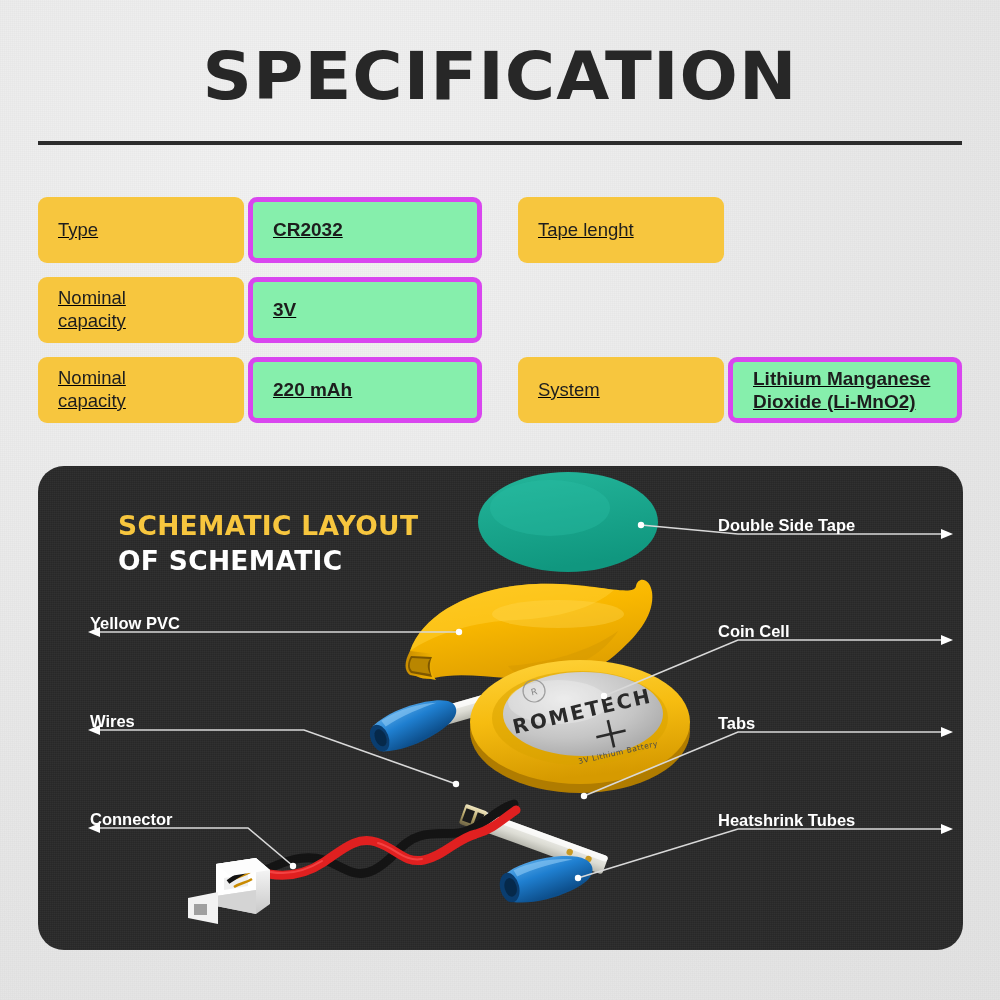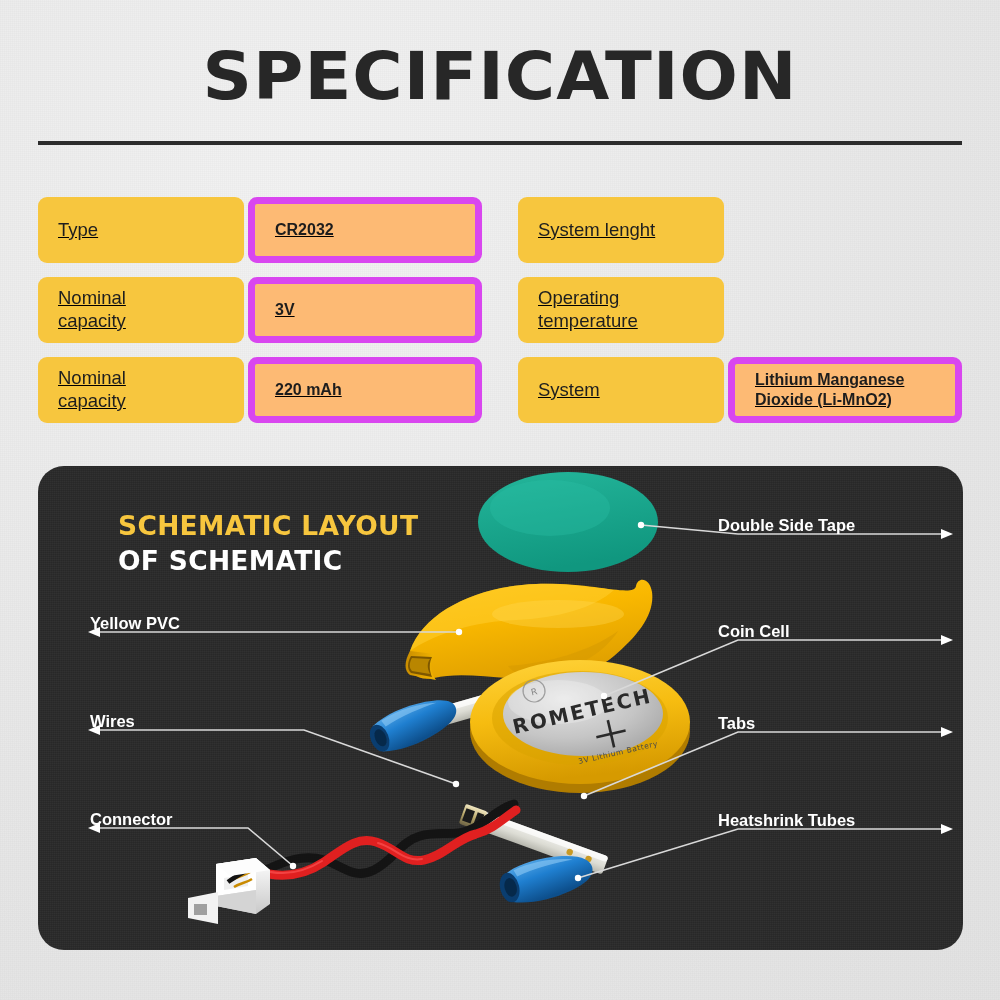--- a/index.html
+++ b/index.html
@@ -40,24 +40,24 @@
     display:grid;grid-template-columns:1fr 1fr;column-gap:36px;row-gap:14px;
   }
   .spec-row{display:grid;grid-template-columns:206px 1fr;column-gap:4px;text-decoration:underline;}
   .spec-label{
     background:#f7c63e;border-radius:9px;
     display:flex;align-items:center;
     padding:0 20px;min-height:66px;
     font-size:18.5px;color:#1e1e1e;line-height:1.22;
   }
   .spec-value{
-    background:#fdba74;border:7px solid #d946ef;border-radius:9px;
+    background:#86efac;border:5px solid #d946ef;border-radius:9px;
     display:flex;align-items:center;
     padding:0 20px;min-height:66px;box-sizing:border-box;
-    font-size:16px;font-weight:bold;color:#1d1d1d;line-height:1.22;
+    font-size:19px;font-weight:bold;color:#1d1d1d;line-height:1.22;
   }
   .spec-row.tall .spec-label,.spec-row.tall .spec-value{min-height:66px;}
 
   
   .panel{
     position:absolute;left:38px;top:466px;width:925px;height:484px;
     background:#2b2b2b;border-radius:26px;overflow:hidden;
   }
   .panel-noise{
     position:absolute;inset:0;
@@ -99,42 +99,36 @@
   <div class="spec-row">
     <div class="spec-label">
       <span>Type</span>
     </div>
     <div class="spec-value">
       <span>CR2032</span>
     </div>
   </div>
   <div class="spec-row">
     <div class="spec-label">
-      <span>System lenght</span>
+      <span>Tape lenght</span>
     </div>
   </div>
 
   <div class="spec-row tall">
     <div class="spec-label">
       <div>
         <div>Nominal</div>
         <div>capacity</div>
       </div>
     </div>
     <div class="spec-value">
       <span>3V</span>
     </div>
   </div>
   <div class="spec-row tall">
-    <div class="spec-label">
-      <div>
-        <div>Operating</div>
-        <div>temperature</div>
-      </div>
-    </div>
   </div>
 
   <div class="spec-row tall">
     <div class="spec-label">
       <div>
         <div>Nominal</div>
         <div>capacity</div>
       </div>
     </div>
     <div class="spec-value">

